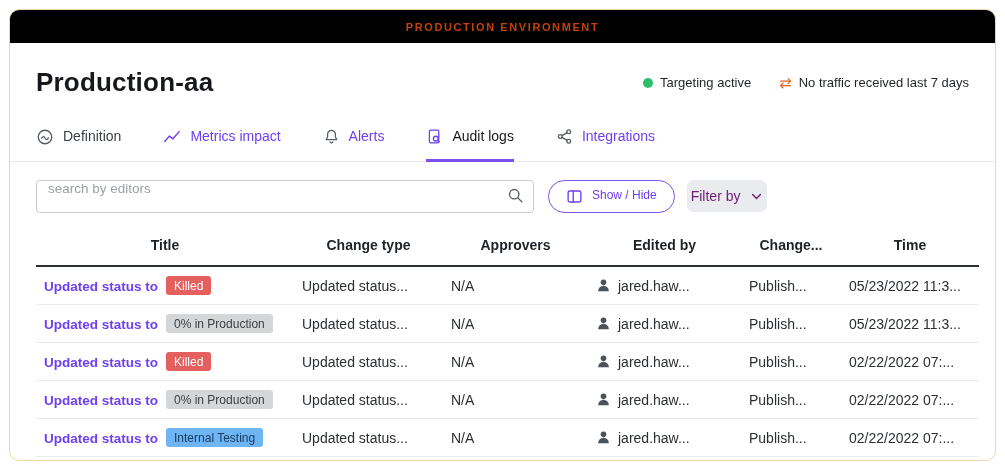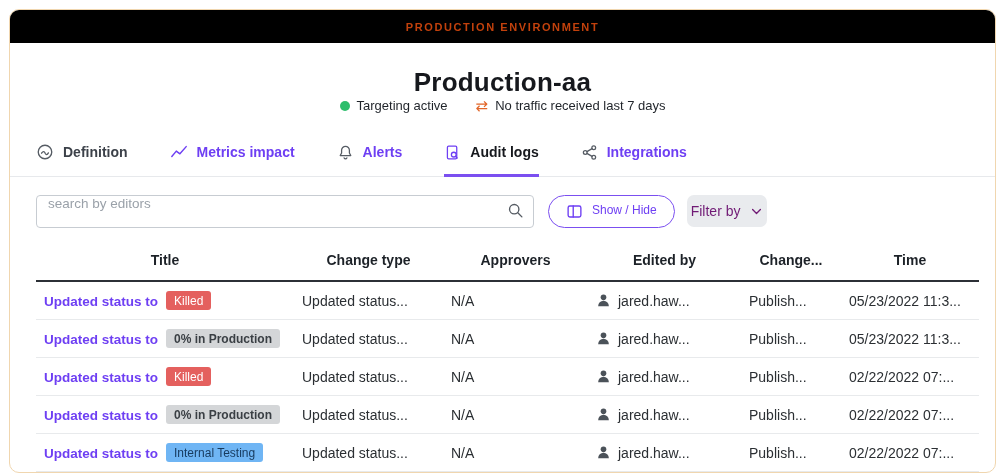--- a/index.html
+++ b/index.html
@@ -25,21 +25,20 @@
     padding: 11px 0 10px;
     text-transform: uppercase;
   }
 
   
   .header-row {
     display: flex;
     justify-content: space-between;
     align-items: center;
     padding: 24px 26px 0 26px;
-    flex-direction: column;
   }
   .page-title {
     font-size: 26px;
     font-weight: 700;
     color: #16181d;
     letter-spacing: 0.2px;
   }
   .status-group { display: flex; align-items: center; gap: 28px; }
   .status-item { display: flex; align-items: center; gap: 7px; font-size: 13px; color: #1f2329; }
   .green-dot { width: 10px; height: 10px; border-radius: 50%; background: #2dbe6c; display: inline-block; }
@@ -48,25 +47,25 @@
   
   .tabs {
     display: flex;
     gap: 42px;
     padding: 0 26px;
     margin-top: 30px;
     border-bottom: 1px solid #e7e9ec;
   }
   .tab {
     display: flex;
-    align-items: center;
+    align-items: flex-start;
     gap: 9px;
     padding-bottom: 13px;
     font-size: 14px;
-    font-weight: 700;
+    font-weight: 400;
     color: #6e3ff3;
     cursor: pointer;
     border-bottom: 3px solid transparent;
     margin-bottom: -1px;
   }
   .tab.neutral { color: #3c4149; }
   .tab.active { color: #16181d; border-bottom-color: #7b4ff0; }
   .tab .ticon { display: inline-flex; }
   .icon-gray { color: #565c64; }
   .icon-purple { color: #6e3ff3; }
@@ -136,21 +135,21 @@
   .badge {
     display: inline-block;
     margin-left: 8px;
     padding: 2.5px 8px;
     border-radius: 3px;
     font-size: 12px;
     font-weight: 500;
     vertical-align: 1px;
   }
   .badge-red { background: #e4605e; color: #ffffff; }
-  .badge-gray { background: #d4d6d8; color: #3a3f44; font-weight: bold; }
+  .badge-gray { background: #d4d6d8; color: #3a3f44; }
   .badge-blue { background: #6fb5f4; color: #173a5e; }
   .edited-cell { display: flex; align-items: center; gap: 7px; }
   .person-icon { display: inline-flex; color: #4b5259; }
 </style>
 </head>
 <body>
 
 <div class="card">
 
   <div class="env-banner">PRODUCTION ENVIRONMENT</div>

